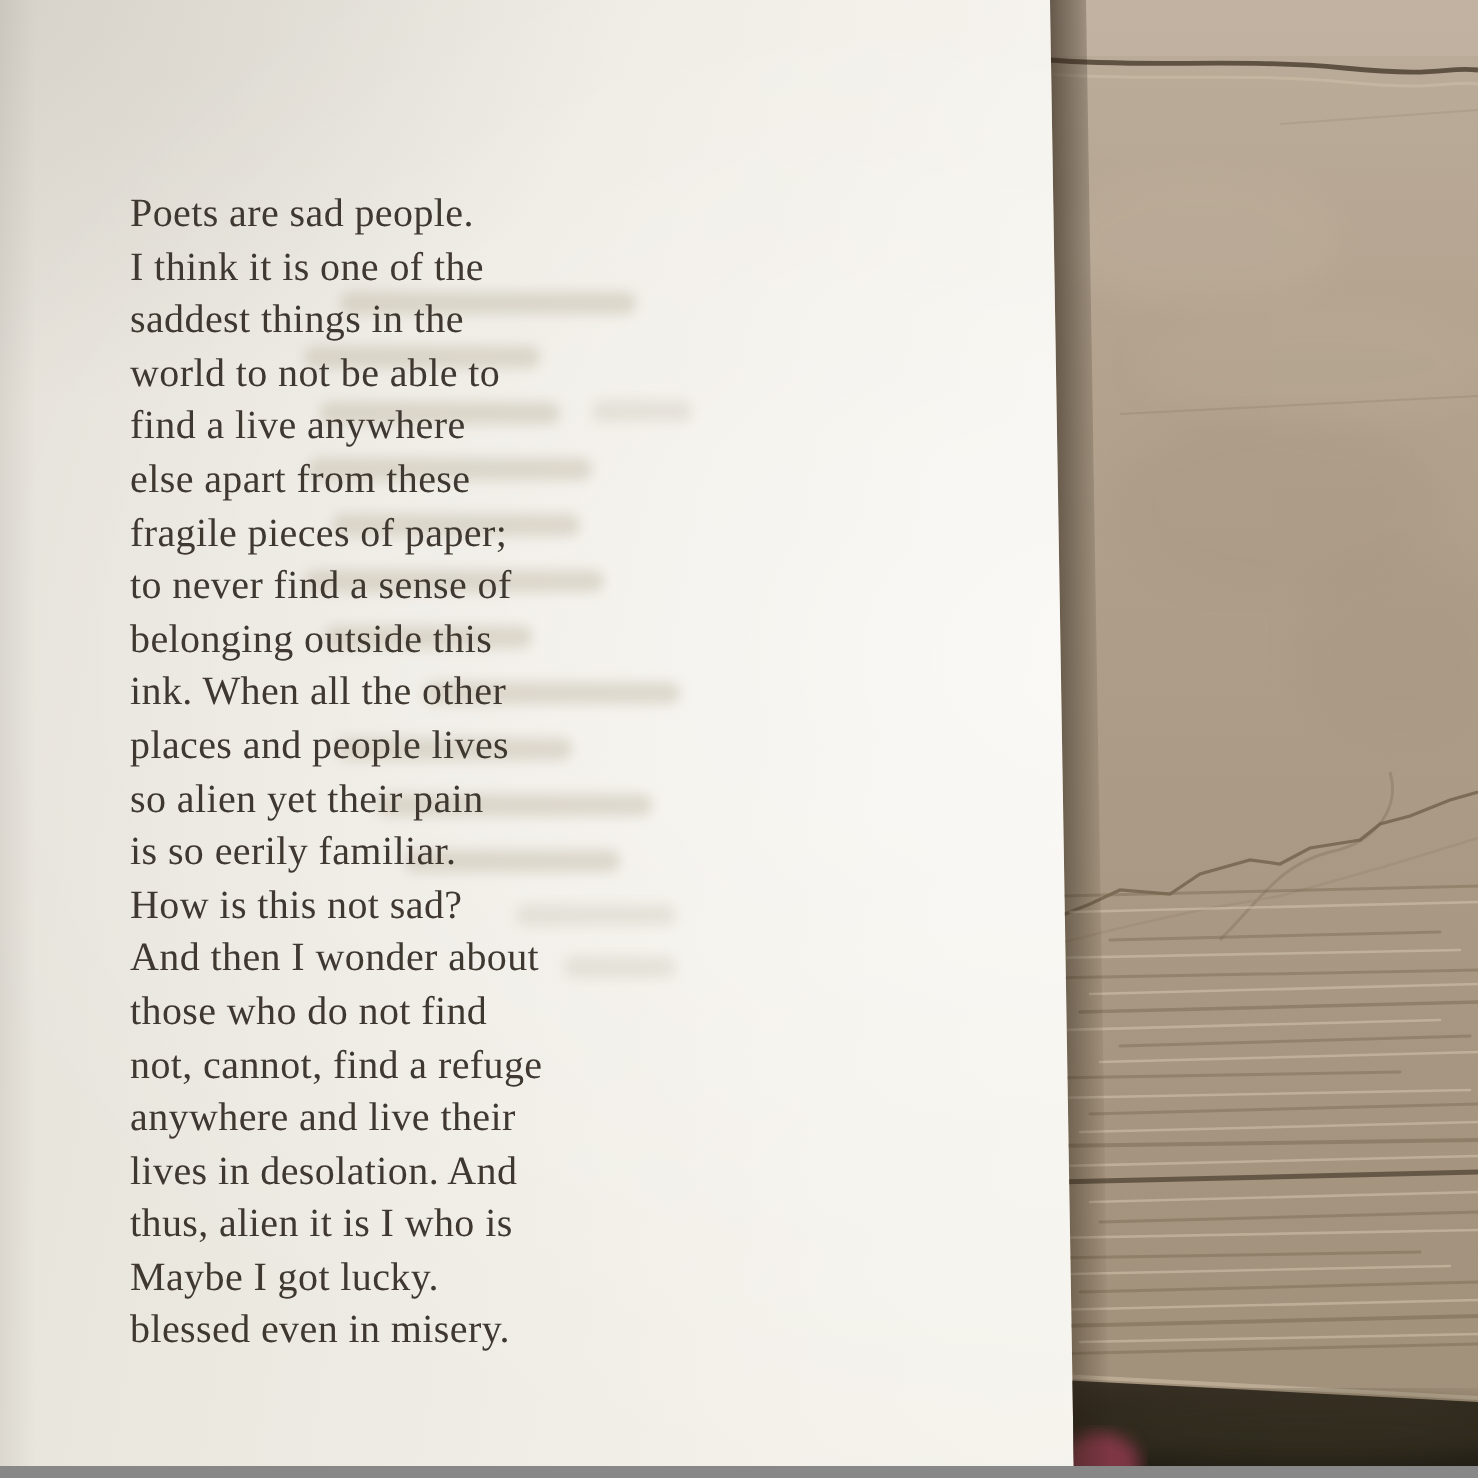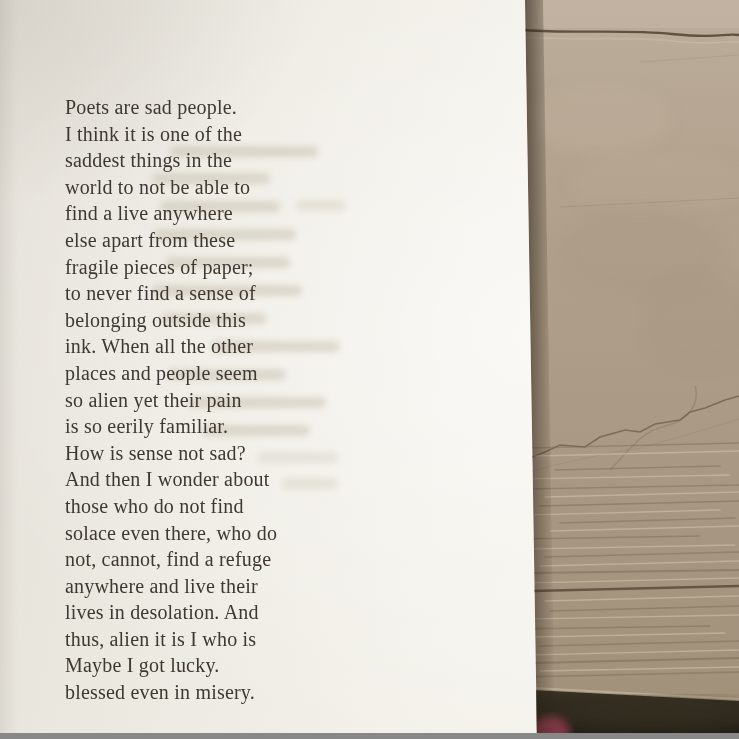--- a/index.html
+++ b/index.html
@@ -67,27 +67,26 @@
       <div class="line">Poets are sad people.</div>
       <div class="line">I think it is one of the</div>
       <div class="line">saddest things in the</div>
       <div class="line">world to not be able to</div>
       <div class="line">find a live anywhere</div>
       <div class="line">else apart from these</div>
       <div class="line">fragile pieces of paper;</div>
       <div class="line">to never find a sense of</div>
       <div class="line">belonging outside this</div>
       <div class="line">ink. When all the other</div>
-      <div class="line">places and people seem</div>
+      <div class="line">places and people lives</div>
       <div class="line">so alien yet their pain</div>
       <div class="line">is so eerily familiar.</div>
-      <div class="line">How is sense not sad?</div>
+      <div class="line">How is this not sad?</div>
       <div class="line">And then I wonder about</div>
       <div class="line">those who do not find</div>
-      <div class="line">solace even there, who do</div>
       <div class="line">not, cannot, find a refuge</div>
       <div class="line">anywhere and live their</div>
       <div class="line">lives in desolation. And</div>
       <div class="line">thus, alien it is I who is</div>
       <div class="line">Maybe I got lucky.</div>
       <div class="line">blessed even in misery.</div>
     </div>
   </div>
 
   <div class="wood">

